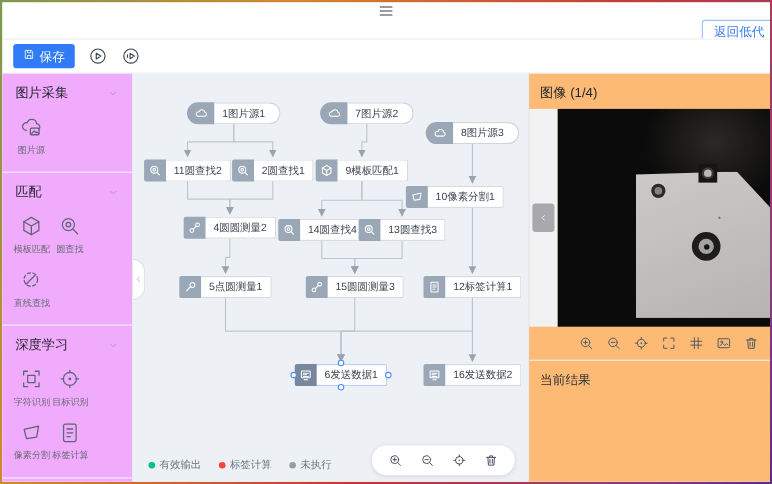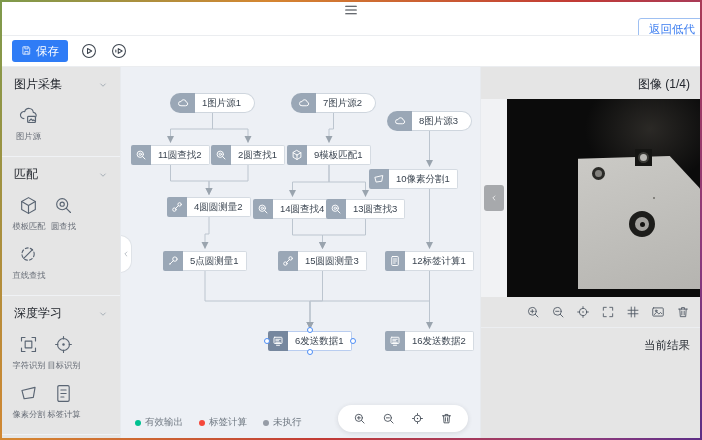--- a/index.html
+++ b/index.html
@@ -18,21 +18,21 @@
   .tb{height:30px;flex-shrink:0;display:flex;align-items:center;gap:11px;padding:0 10px;
     border-bottom:1px solid #ebedf0;}
   .save-btn{display:flex;align-items:center;gap:4px;background:#2f7cf6;color:#fff;font-size:11.5px;
     border:none;border-radius:3px;padding:3.5px 9px;}
   .save-btn svg{width:11px;height:11px;}
   .circ-btn{width:19px;height:19px;color:#3c444e;display:flex;align-items:center;justify-content:center;background:none;border:none;padding:0;}
   .circ-btn svg{width:18px;height:18px;stroke-width:1.4;}
   
   .body{flex:1;display:flex;min-height:0;}
   
-  .sidebar{width:118px;flex-shrink:0;border-right:1px solid #e7eaee;overflow:hidden;background:#e5e5e5;}
+  .sidebar{width:118px;flex-shrink:0;border-right:1px solid #e7eaee;overflow:hidden;background:#f0abfc;}
   .sec + .sec{border-top:1px solid #f0f2f5;}
   .sec-h{display:flex;justify-content:space-between;align-items:center;padding:9px 12px 5px;
     font-size:12px;color:#23272e;}
   .sec-h .chev{width:10px;height:10px;color:#9aa3ad;stroke-width:2;}
   .sec-items{display:flex;flex-wrap:wrap;padding:7px 5px 13px 9px;row-gap:11px;}
   .tool{width:35px;display:flex;flex-direction:column;align-items:center;gap:4px;color:#5a6573;}
   .tool svg.tico{width:21px;height:21px;stroke-width:1.3;}
   .tlab{font-size:9px;color:#666c76;white-space:nowrap;transform:scale(.92);}
   
   .canvas{flex:1;min-width:0;position:relative;background:#edf0f5;overflow:hidden;}
@@ -55,21 +55,21 @@
   .legend .li{display:flex;align-items:center;gap:4px;}
   .legend .dot{width:6px;height:6px;border-radius:50%;display:inline-block;}
   .zoombar{position:absolute;right:12px;bottom:6px;background:#fff;border-radius:16px;padding:7px 15px;
     display:flex;gap:16px;align-items:center;box-shadow:0 1px 5px rgba(31,35,41,.12);color:#434b56;}
   .zoombar svg{width:13px;height:13px;}
   .collapse-tab{position:absolute;left:-1px;top:168px;width:11px;height:36px;background:#fff;
     border:1px solid #dfe3e8;border-left:none;border-radius:0 18px 18px 0;display:flex;
     align-items:center;justify-content:center;color:#9aa3ad;}
   .collapse-tab svg{width:8px;height:8px;stroke-width:2;}
   
-  .rpanel{width:219px;flex-shrink:0;border-left:1px solid #e7eaee;display:flex;flex-direction:column;background:#e5e5e5;overflow:hidden;text-align:right;}
+  .rpanel{width:219px;flex-shrink:0;border-left:1px solid #e7eaee;display:flex;flex-direction:column;background:#fdba74;overflow:hidden;}
   .pv-title{padding:9px 10px 6px;font-size:12px;color:#23272e;}
   .viewer{height:198px;display:flex;flex-shrink:0;}
   .strip{width:26px;background:#f1f2f4;position:relative;flex-shrink:0;}
   .navbtn{position:absolute;left:3px;top:50%;transform:translateY(-50%);width:20px;height:26px;
     background:#a7a9ac;border-radius:3px;color:#fff;display:flex;align-items:center;justify-content:center;border:none;}
   .navbtn svg{width:12px;height:12px;stroke-width:2.2;}
   .img{flex:1;background:#0b0b0b;position:relative;overflow:hidden;}
   .img .haze{position:absolute;right:-15px;top:-25px;width:130px;height:110px;
     background:radial-gradient(closest-side,rgba(95,90,82,.38),transparent);}
   .plate{position:absolute;left:71px;top:57px;right:-2px;bottom:8px;

